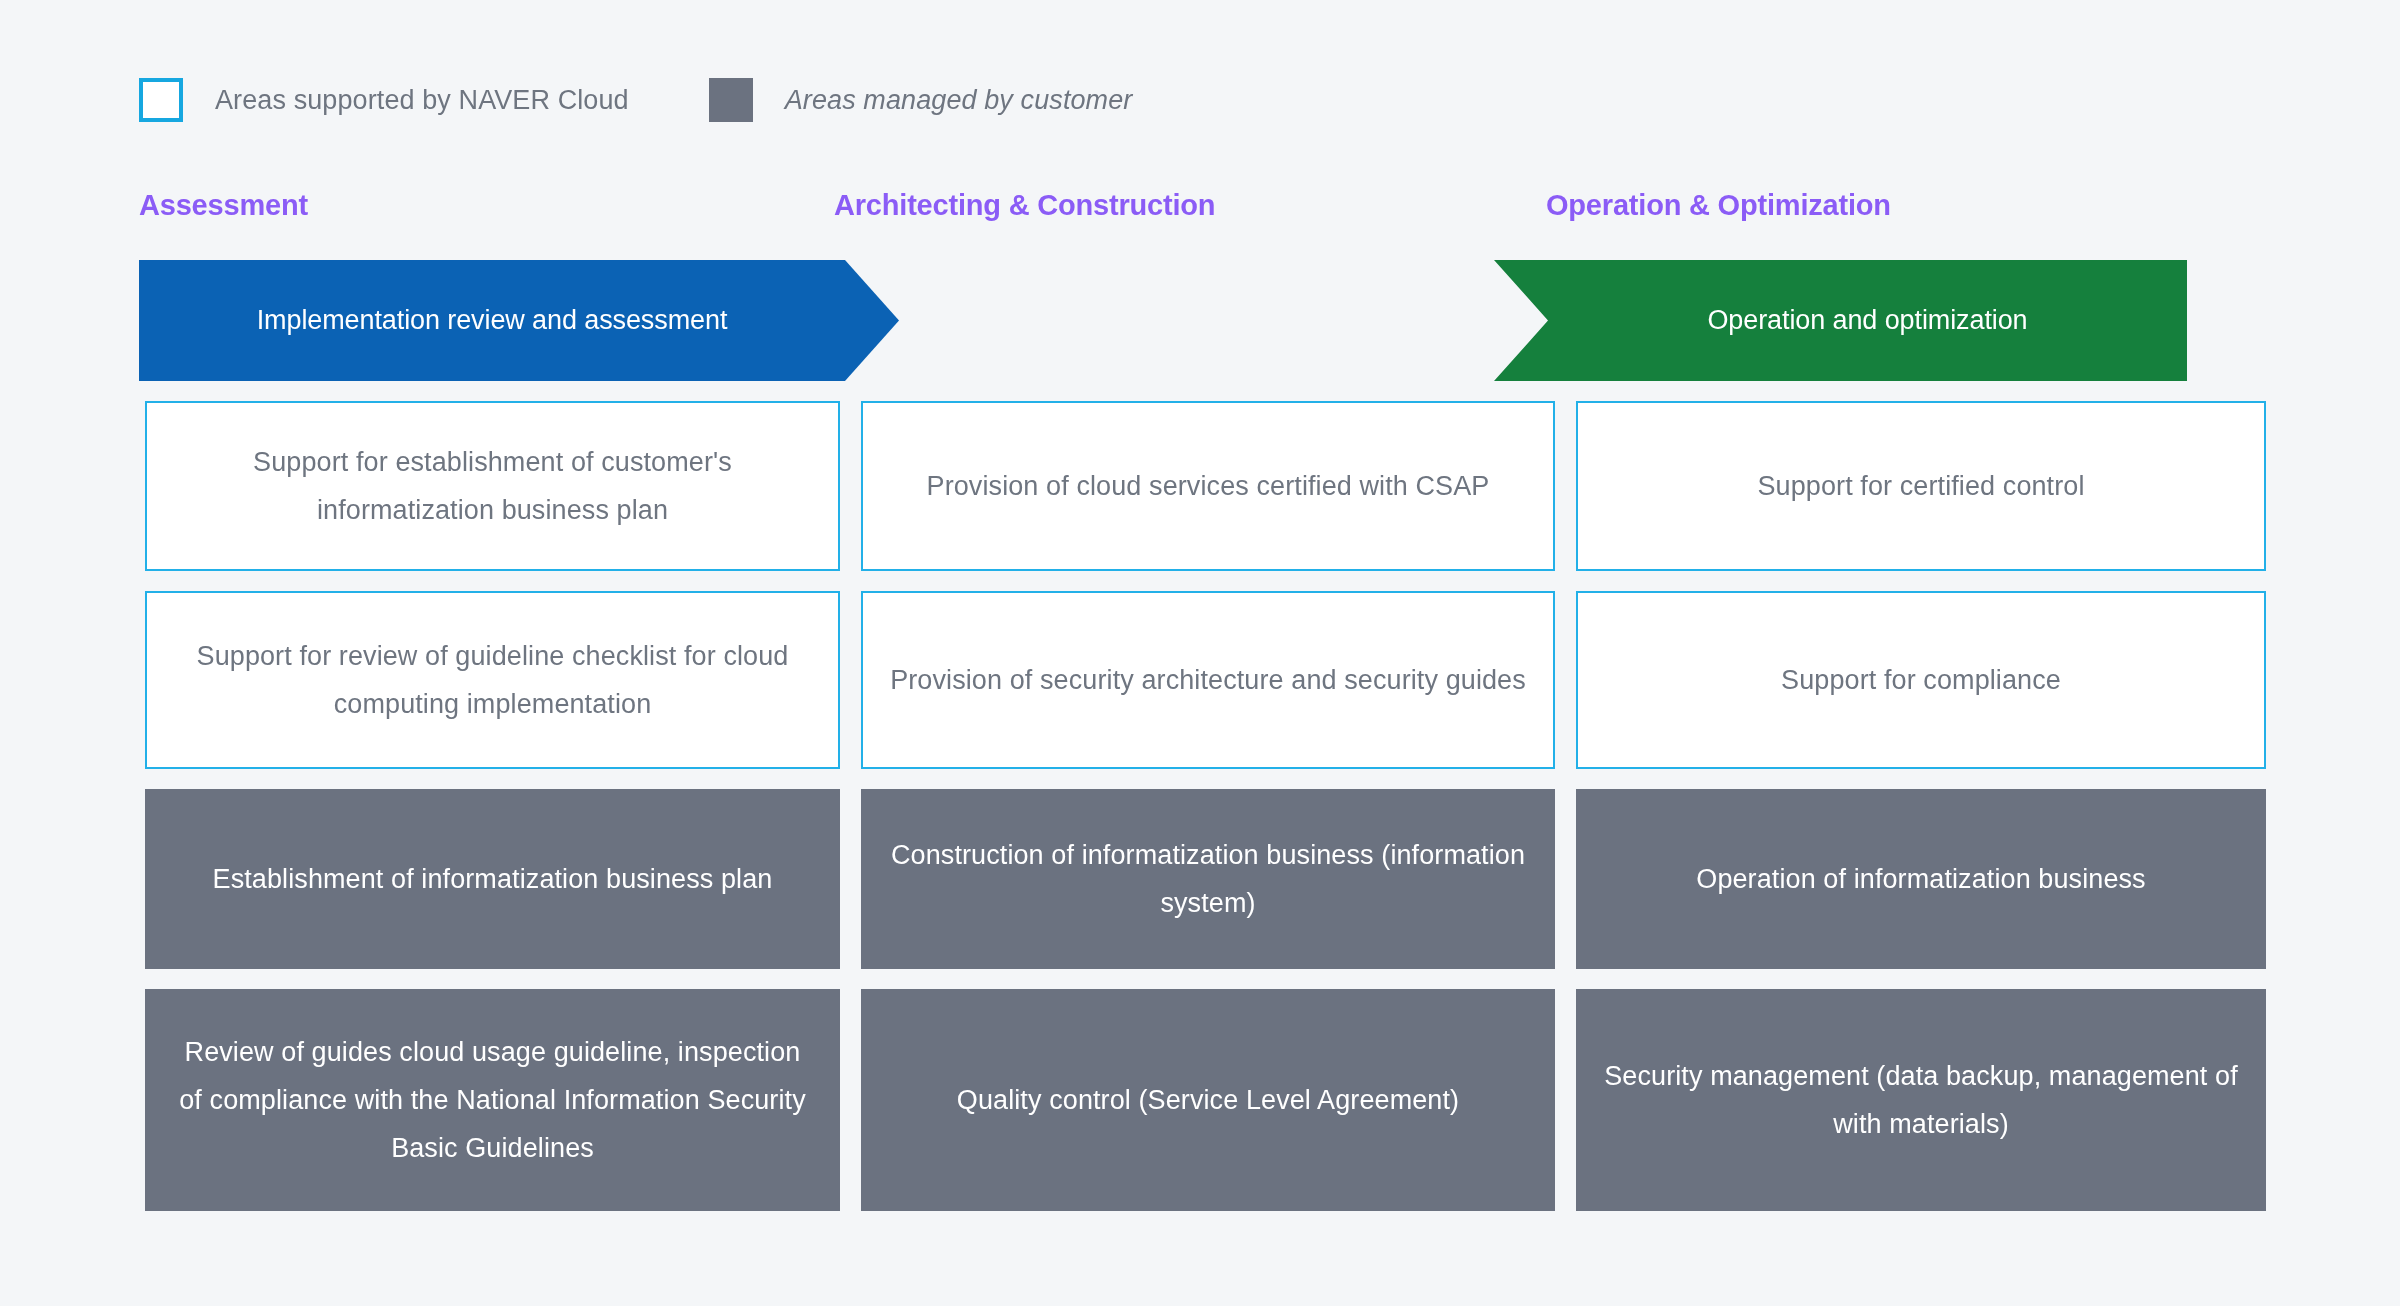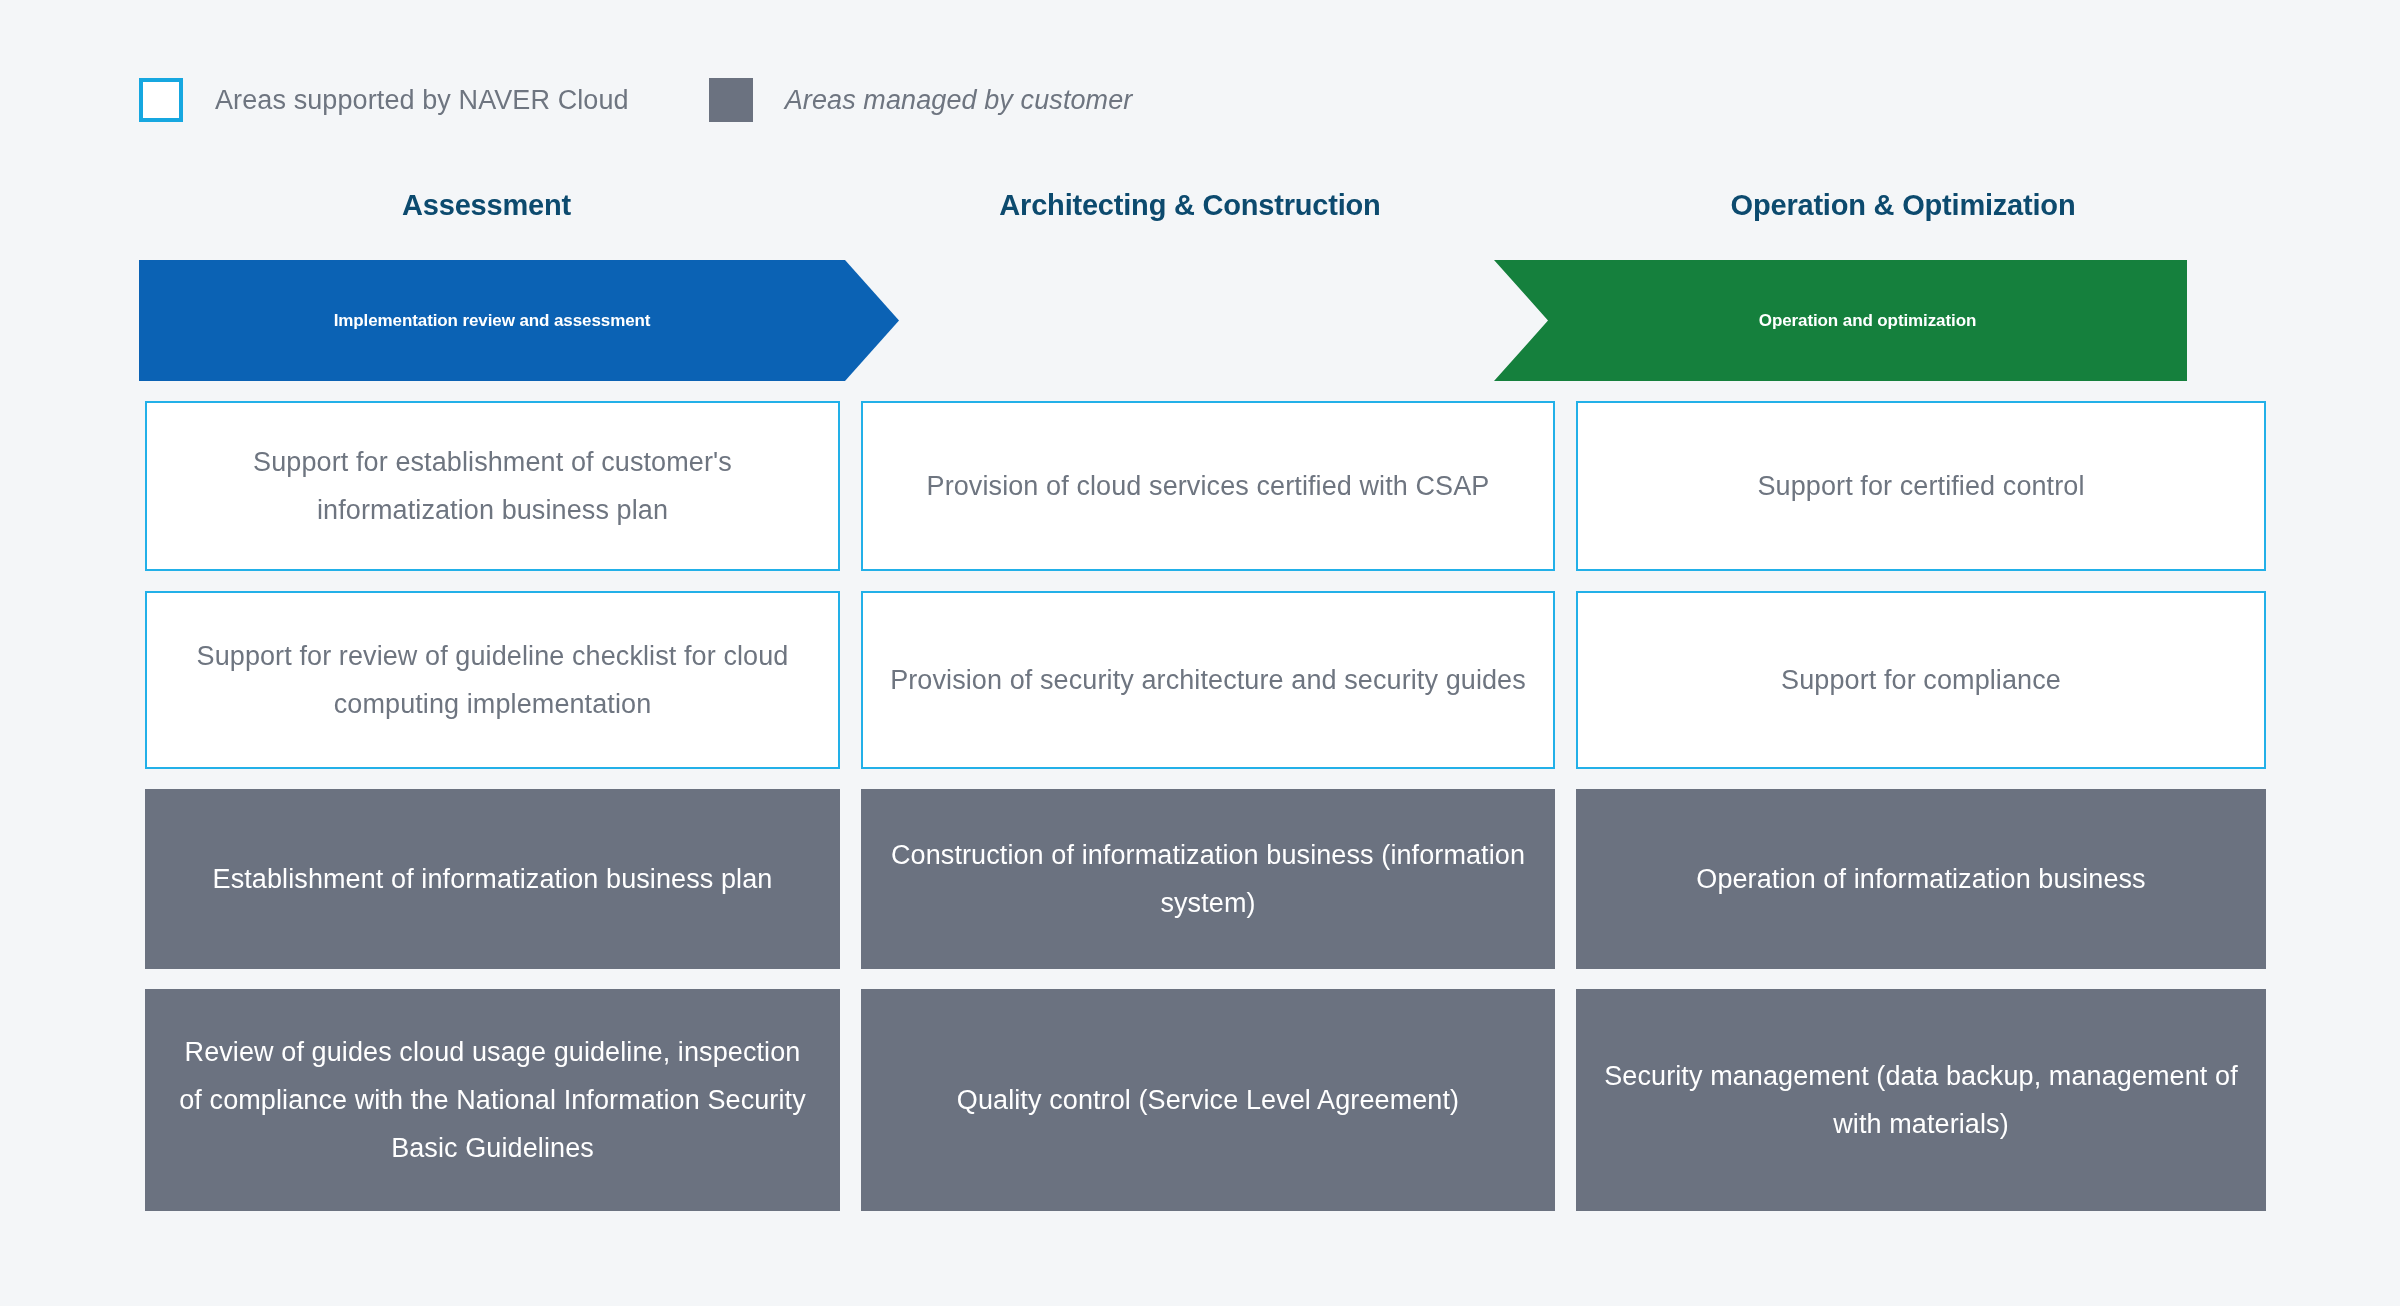--- a/index.html
+++ b/index.html
@@ -62,24 +62,24 @@
   
   .headers {
     position: absolute;
     left: 139px;
     top: 189px;
     width: 2121px;
     display: flex;
   }
   .col-header {
     flex: 1 1 0;
-    text-align: center;
+    text-align: left;
     font-size: 29px;
     font-weight: bold;
-    color: #0c4a6e;
+    color: #8b5cf6;
     letter-spacing: -0.2px;
   }
   .col-header.c1 { flex: 0 0 695px; }
   .col-header.c2 { flex: 0 0 712px; }
   .col-header.c3 { flex: 0 0 714px; }
 
   
   .banner {
     position: absolute;
     left: 139px;
@@ -91,22 +91,22 @@
     position: absolute;
     top: 0;
     height: 121px;
     display: flex;
     align-items: center;
     justify-content: center;
     box-sizing: border-box;
   }
   .chev-label {
     color: #ffffff;
-    font-size: 17px;
-    font-weight: bold;
+    font-size: 27px;
+    font-weight: normal;
     letter-spacing: -0.1px;
     white-space: nowrap;
     position: relative;
     z-index: 2;
   }
   .chev-1 {
     left: 0;
     width: 760px;
     background: #0b62b4;
     -webkit-clip-path: polygon(0 0, 706px 0, 760px 50%, 706px 100%, 0 100%);

